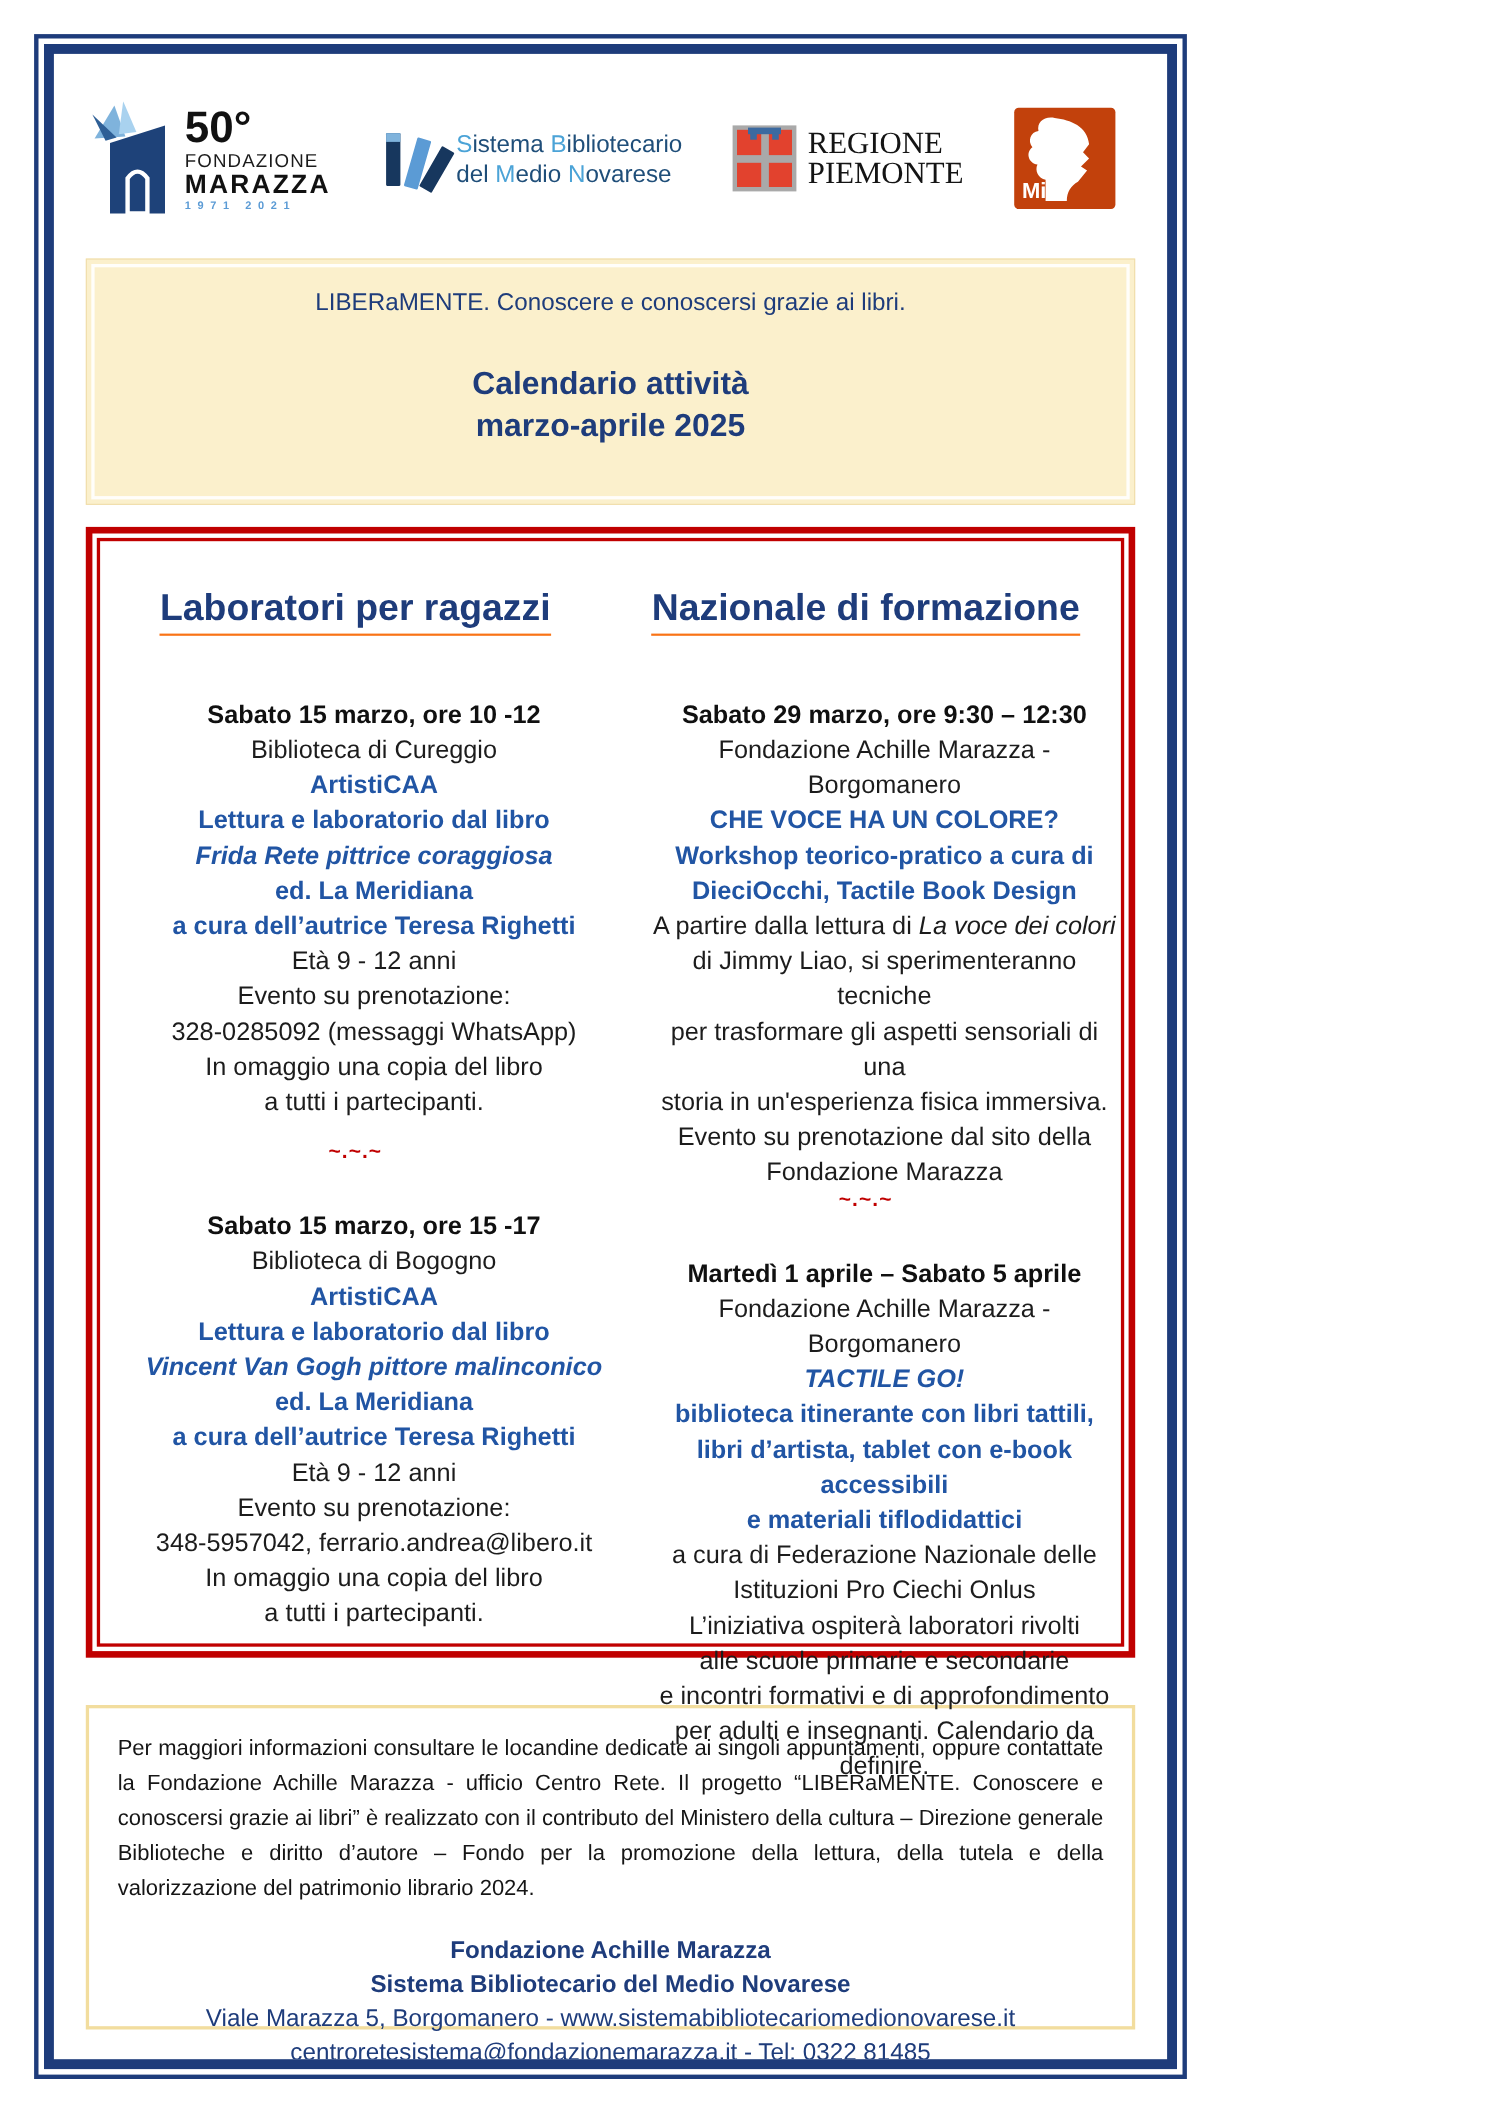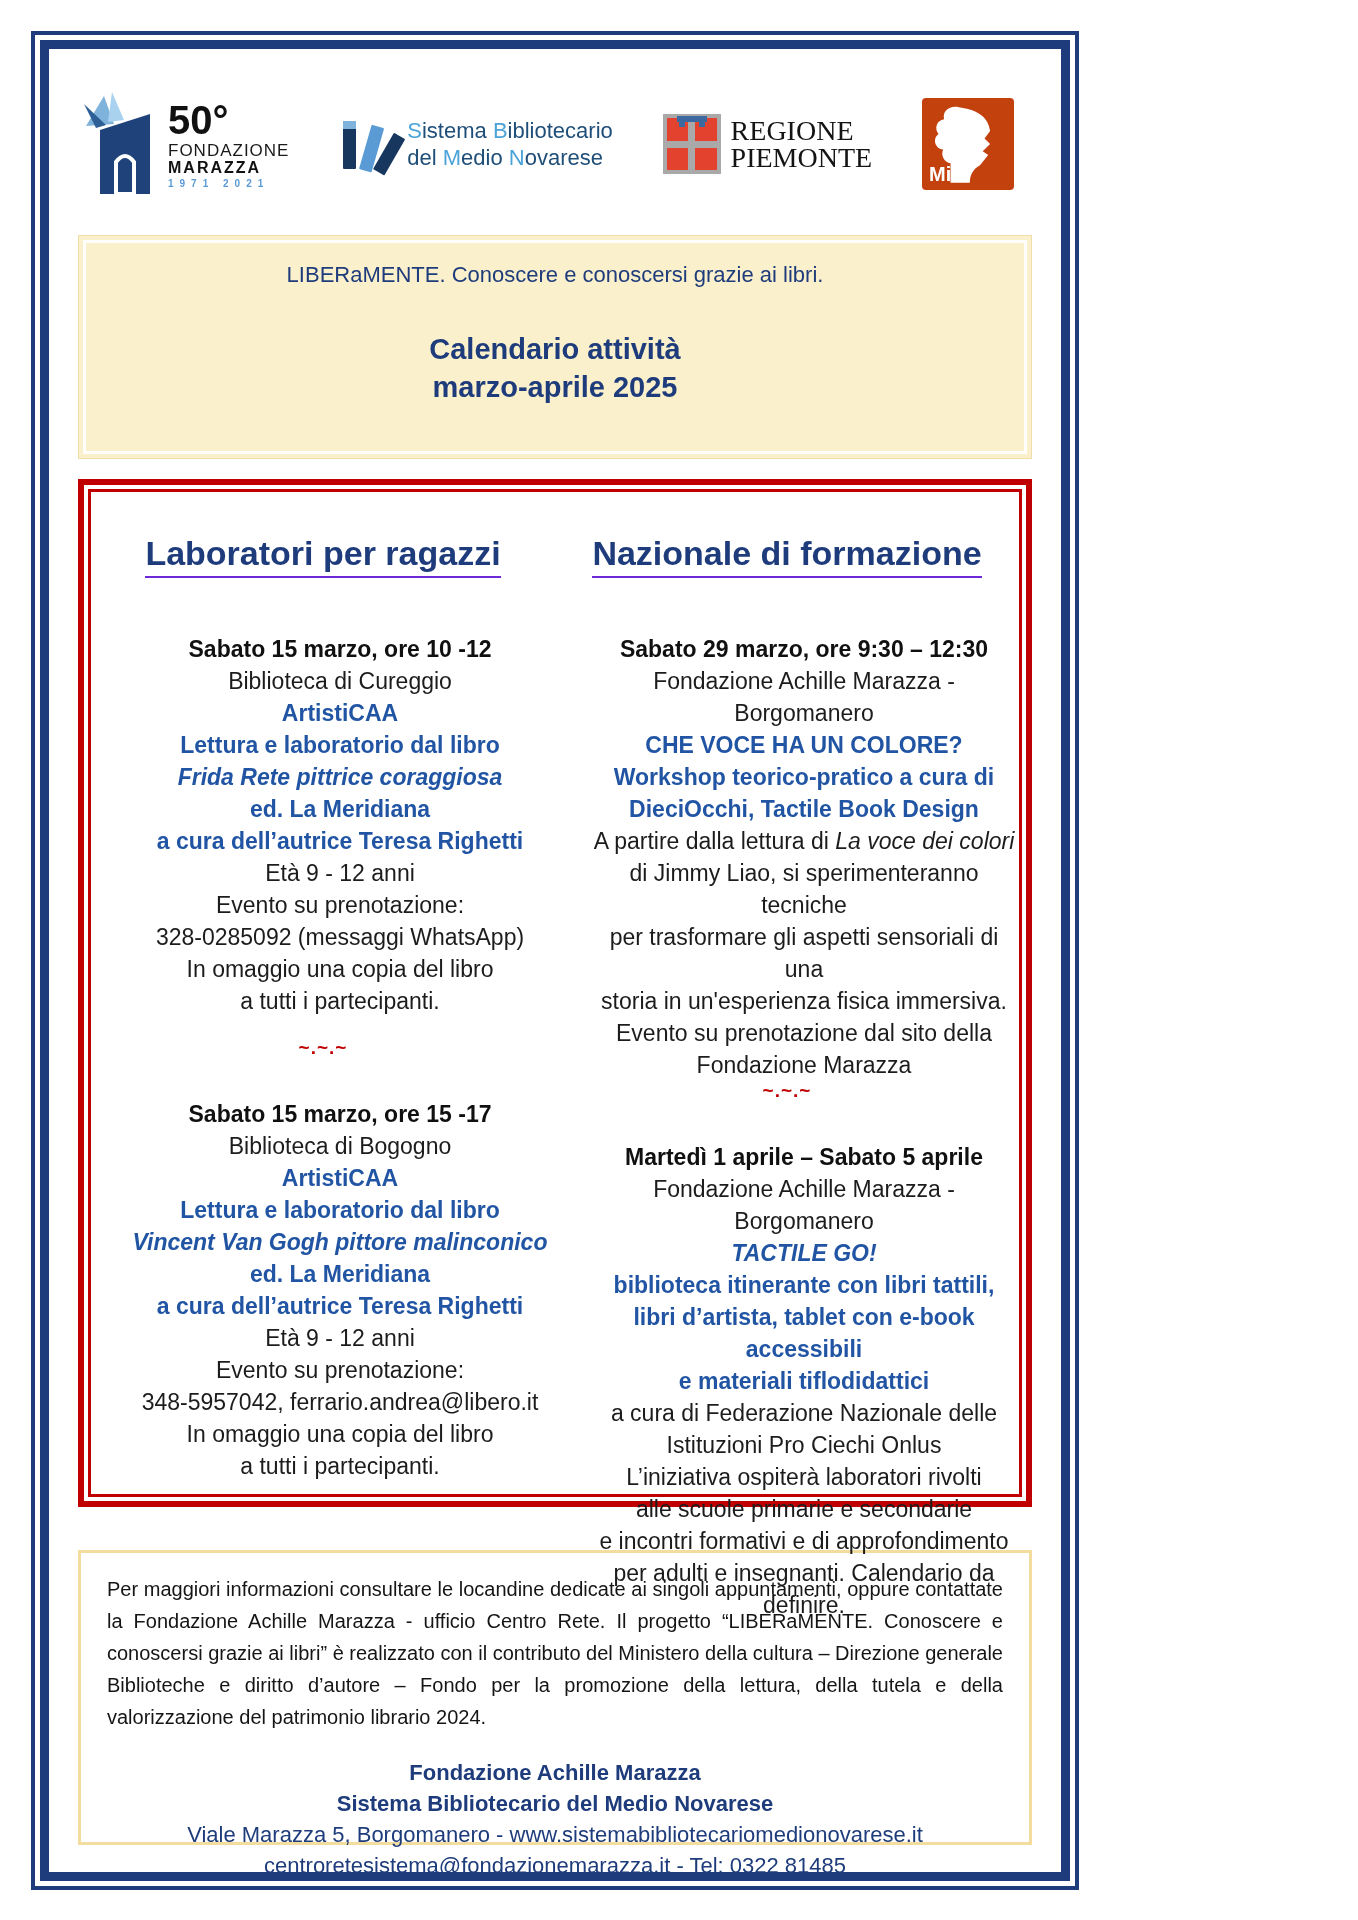--- a/index.html
+++ b/index.html
@@ -13,21 +13,21 @@
                  padding:0 29px; overflow:hidden; }
 
   
   .logos-row { margin-top:39px; height:112px; display:flex; align-items:center; justify-content:space-between; padding:0 4px; }
   .logo { display:flex; align-items:center; }
 
   
   .marazza-text { margin-left:8px; line-height:1; }
   .marazza-50 { font-size:40px; font-weight:700; color:#111; letter-spacing:0; }
   .marazza-fond { font-size:17px; color:#1a1a1a; letter-spacing:1px; margin-top:2px; }
-  .marazza-name { font-size:16px; font-weight:800; color:#111; letter-spacing:2px; margin-top:1px; }
+  .marazza-name { font-size:24px; font-weight:800; color:#111; letter-spacing:2px; margin-top:1px; }
   .marazza-years { font-size:10px; color:#5b9bd5; letter-spacing:6px; margin-top:3px; font-weight:700; }
 
   
   .sis-icon { position:relative; width:58px; height:54px; margin-right:10px; }
   .sis-icon span { position:absolute; bottom:2px; border-radius:1px; }
   .sis-b1 { left:4px;  width:13px; height:48px; background:#17375e; }
   .sis-b1::before { content:""; position:absolute; top:0; left:0; width:13px; height:8px; background:#7fb3dc; }
   .sis-b2 { left:20px; width:13px; height:46px; background:#5b9bd5; transform:rotate(16deg); transform-origin:bottom left; }
   .sis-b3 { left:34px; width:13px; height:42px; background:#17375e; transform:rotate(30deg); transform-origin:bottom left; }
   .sis-text { font-size:22px; line-height:27px; color:#1f4e79; font-weight:400; }
@@ -53,21 +53,21 @@
                 position:relative; box-sizing:border-box; text-align:center; }
   .title-band::after { content:""; position:absolute; inset:4px; border:3px solid rgba(255,255,255,.9); pointer-events:none; }
   .band-title { padding-top:26px; font-size:22px; font-weight:400; color:#1e3c7b; }
   .band-sub { margin-top:42px; font-size:29px; font-weight:700; color:#1e3c7b; line-height:38px; }
 
   
   .main-box { margin-top:20px; height:1028px; border:6px solid #c00000; padding:4px; box-sizing:border-box; }
   .main-box-inner { border:3px solid #c00000; height:100%; box-sizing:border-box; display:flex; }
   .col { width:50%; text-align:center; }
   .col-header { margin-top:42px; font-size:34px; font-weight:700; color:#1e3c7b; }
-  .col-header span { display:inline-block; border-bottom:2px solid #6d28d9; padding-bottom:3px; }
+  .col-header span { display:inline-block; border-bottom:2px solid #f97316; padding-bottom:3px; }
   .event { margin-top:55px; }
   .event-first { min-height:405px; }
   .ln { font-size:23px; line-height:32px; color:#1c1c1c;padding-left:34px; }
   .dateln { font-weight:700; color:#101010; }
   .blue { color:#2155a4; font-weight:700; }
   .blue-italic { color:#2155a4; font-weight:700; font-style:italic; }
   .italic { font-style:italic; }
   .sep { color:#c00000; font-weight:700; font-size:19px; line-height:20px; letter-spacing:1px; margin-bottom:40px; }
   .event2 { margin-top:0; }
 

